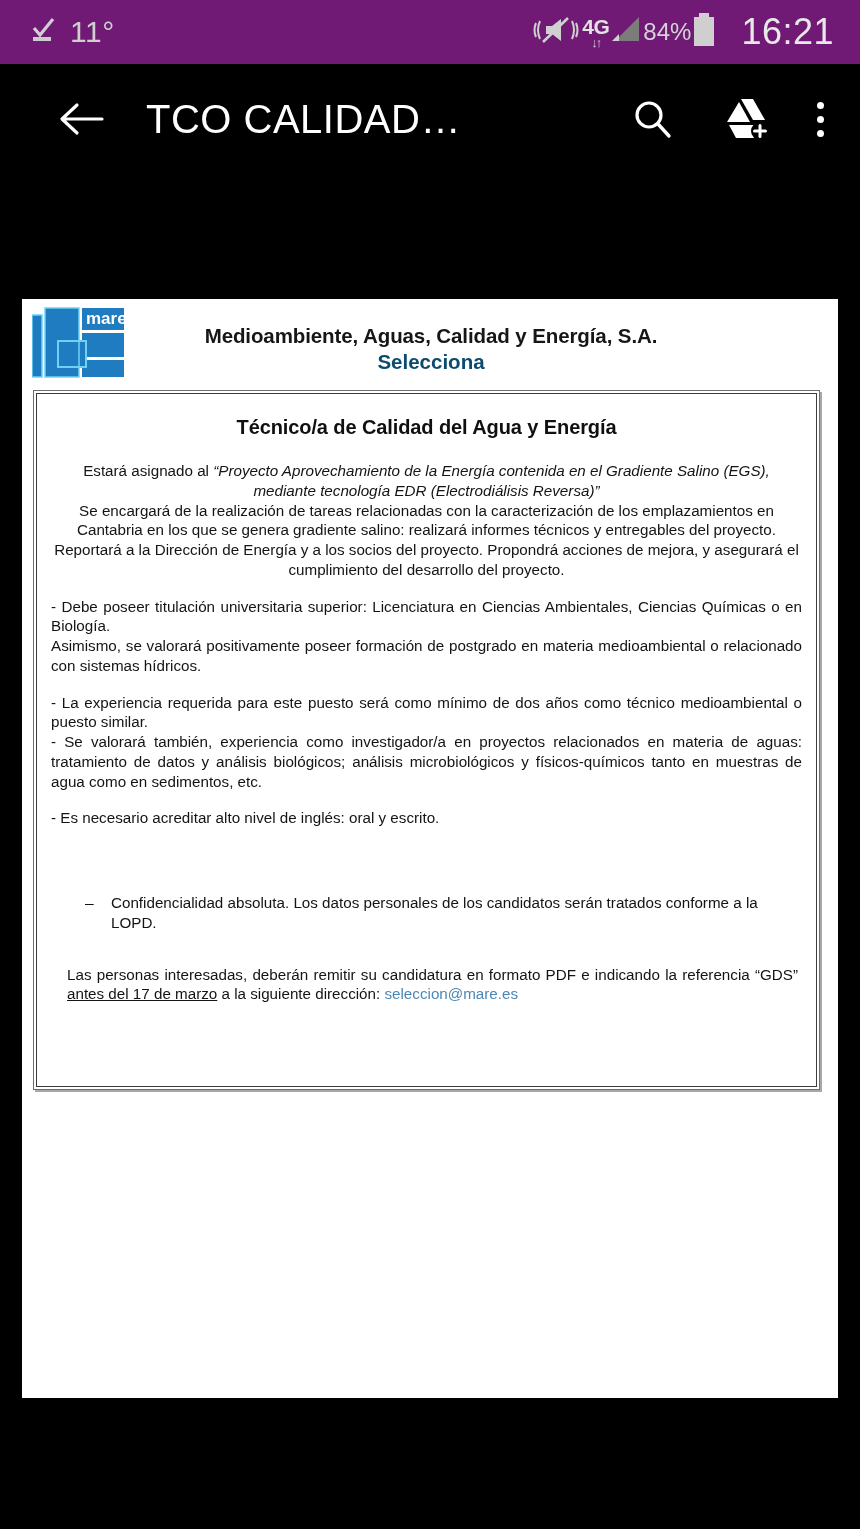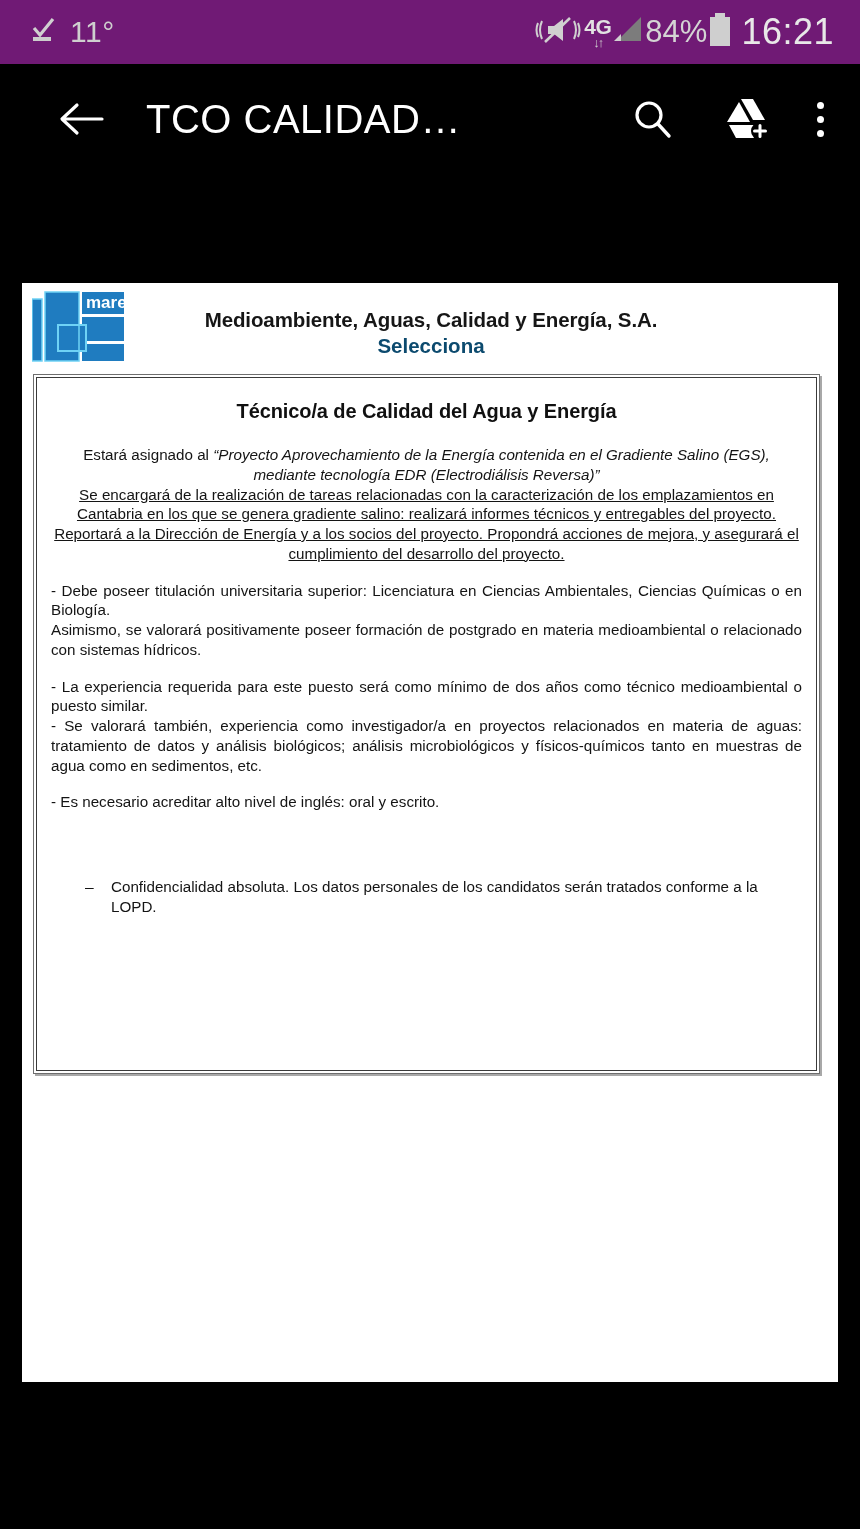--- a/index.html
+++ b/index.html
@@ -57,29 +57,29 @@
     color: #e2e2e2;
     letter-spacing: -0.5px;
   }
   .sb-4g .arrows {
     font-size: 13px;
     color: #cfcfcf;
     margin-top: -1px;
     letter-spacing: -2px;
   }
   .sb-pct {
-    font-size: 31px;
+    font-size: 24px;
     color: #d4d4d4;
     letter-spacing: 0;
   }
   .sb-clock {
     font-size: 36px;
     color: #e8e8e8;
     letter-spacing: 0.5px;
-    margin-left: 8px;
+    margin-left: 24px;
   }
 
   
   .app-bar {
     position: absolute;
     top: 64px; left: 10px;
     width: 860px;
     height: 110px;
     background: #000;
     display: flex;
@@ -108,21 +108,21 @@
     padding-right: 46px;
   }
   .app-actions > * { cursor: pointer; display:flex; align-items:center; }
   .dots { display: flex; flex-direction: column; gap: 7px; align-items: center; }
   .dots i { width: 7px; height: 7px; background: #fff; border-radius: 50%; display: block; }
 
   
   .page {
     position: absolute;
     left: 22px;
-    top: 283px;
+    top: 299px;
     width: 816px;
     height: 1099px;
     background: #ffffff;
   }
 
   .doc-header {
     display: flex;
     align-items: flex-start;
     padding: 6px 0 0 0;
     height: 92px;
@@ -189,21 +189,21 @@
     letter-spacing: -0.1px;
   }
 
   .para {
     font-size: 15.2px;
     line-height: 1.30;
     color: #141414;
     margin: 0 0 0 0;
     text-align: justify;
   }
-  .para.center { text-align: center; text-decoration: underline; }
+  .para.center { text-align: center; }
   .italic-quote {
     font-style: italic;
     font-size: 15.2px;
     line-height: 1.30;
     text-align: center;
     color: #141414;
     padding: 0 18px;
   }
   .italic-quote .lead { font-style: normal; }
 
@@ -374,17 +374,18 @@
             <span class="dash">–</span>
           </li>
           <li>
             <span class="dash">–</span>
             <span>Confidencialidad absoluta. Los datos personales de los candidatos serán tratados conforme a la LOPD.</span>
           </li>
         </ul>
 
         <div class="block-gap-sm"></div>
 
+        <div class="closing"><span>Las personas interesadas, deberán remitir su candidatura en formato PDF e indicando la referencia “GDS” </span><span class="u">antes del 17 de marzo</span><span> a la siguiente dirección: </span><span class="email">seleccion@mare.es</span></div>
 
       </div>
     </div>
   </div>
 </div>
 
 </body></html>

